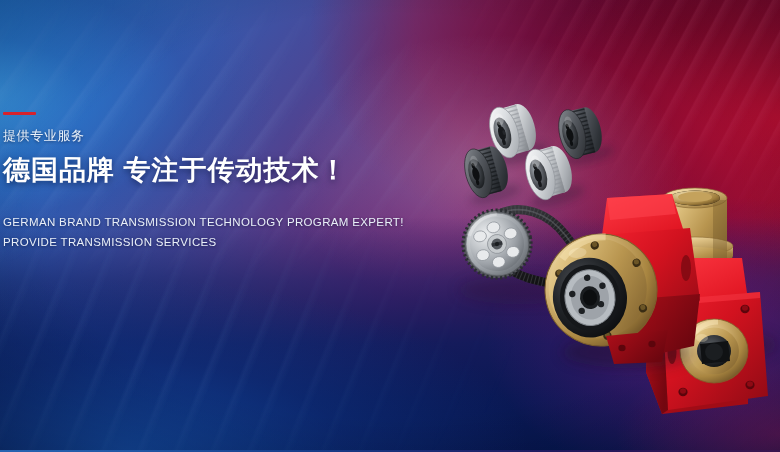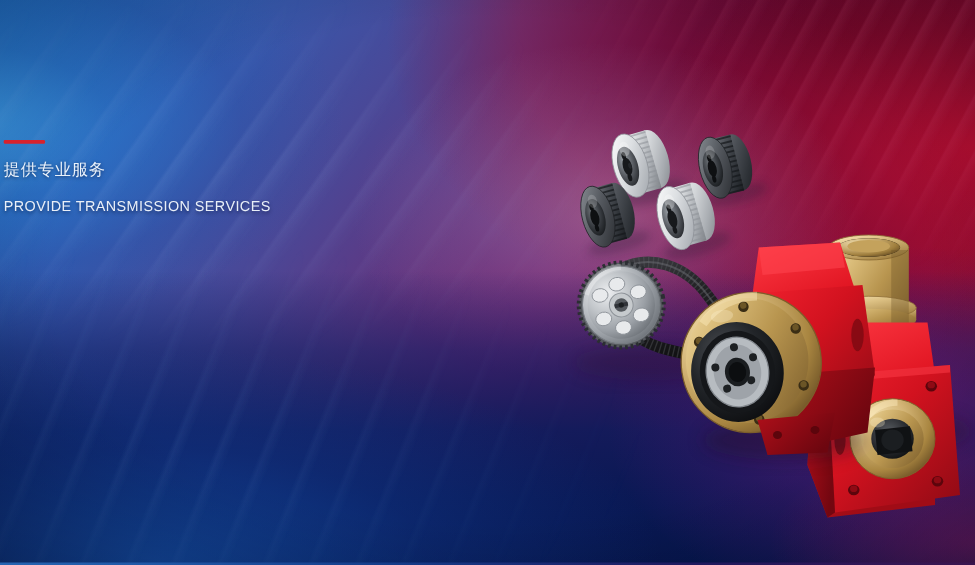--- a/index.html
+++ b/index.html
@@ -609,17 +609,19 @@
         </g>
       </g>
 
       <ellipse cx="600" cy="230" rx="180" ry="150" fill="none"></ellipse>
     </svg>
   </div>
 
   <div id="copy">
     <div class="rule"></div>
     <div class="eyebrow">提供专业服务</div>
+    <h1 class="headline">德国品牌 专注于传动技术！</h1>
+    <div class="sub">GERMAN BRAND TRANSMISSION TECHNOLOGY PROGRAM EXPERT!</div>
     <div class="sub">PROVIDE TRANSMISSION SERVICES</div>
   </div>
 
   <div class="bottom-line"></div>
 </div>
 
 </body></html>

